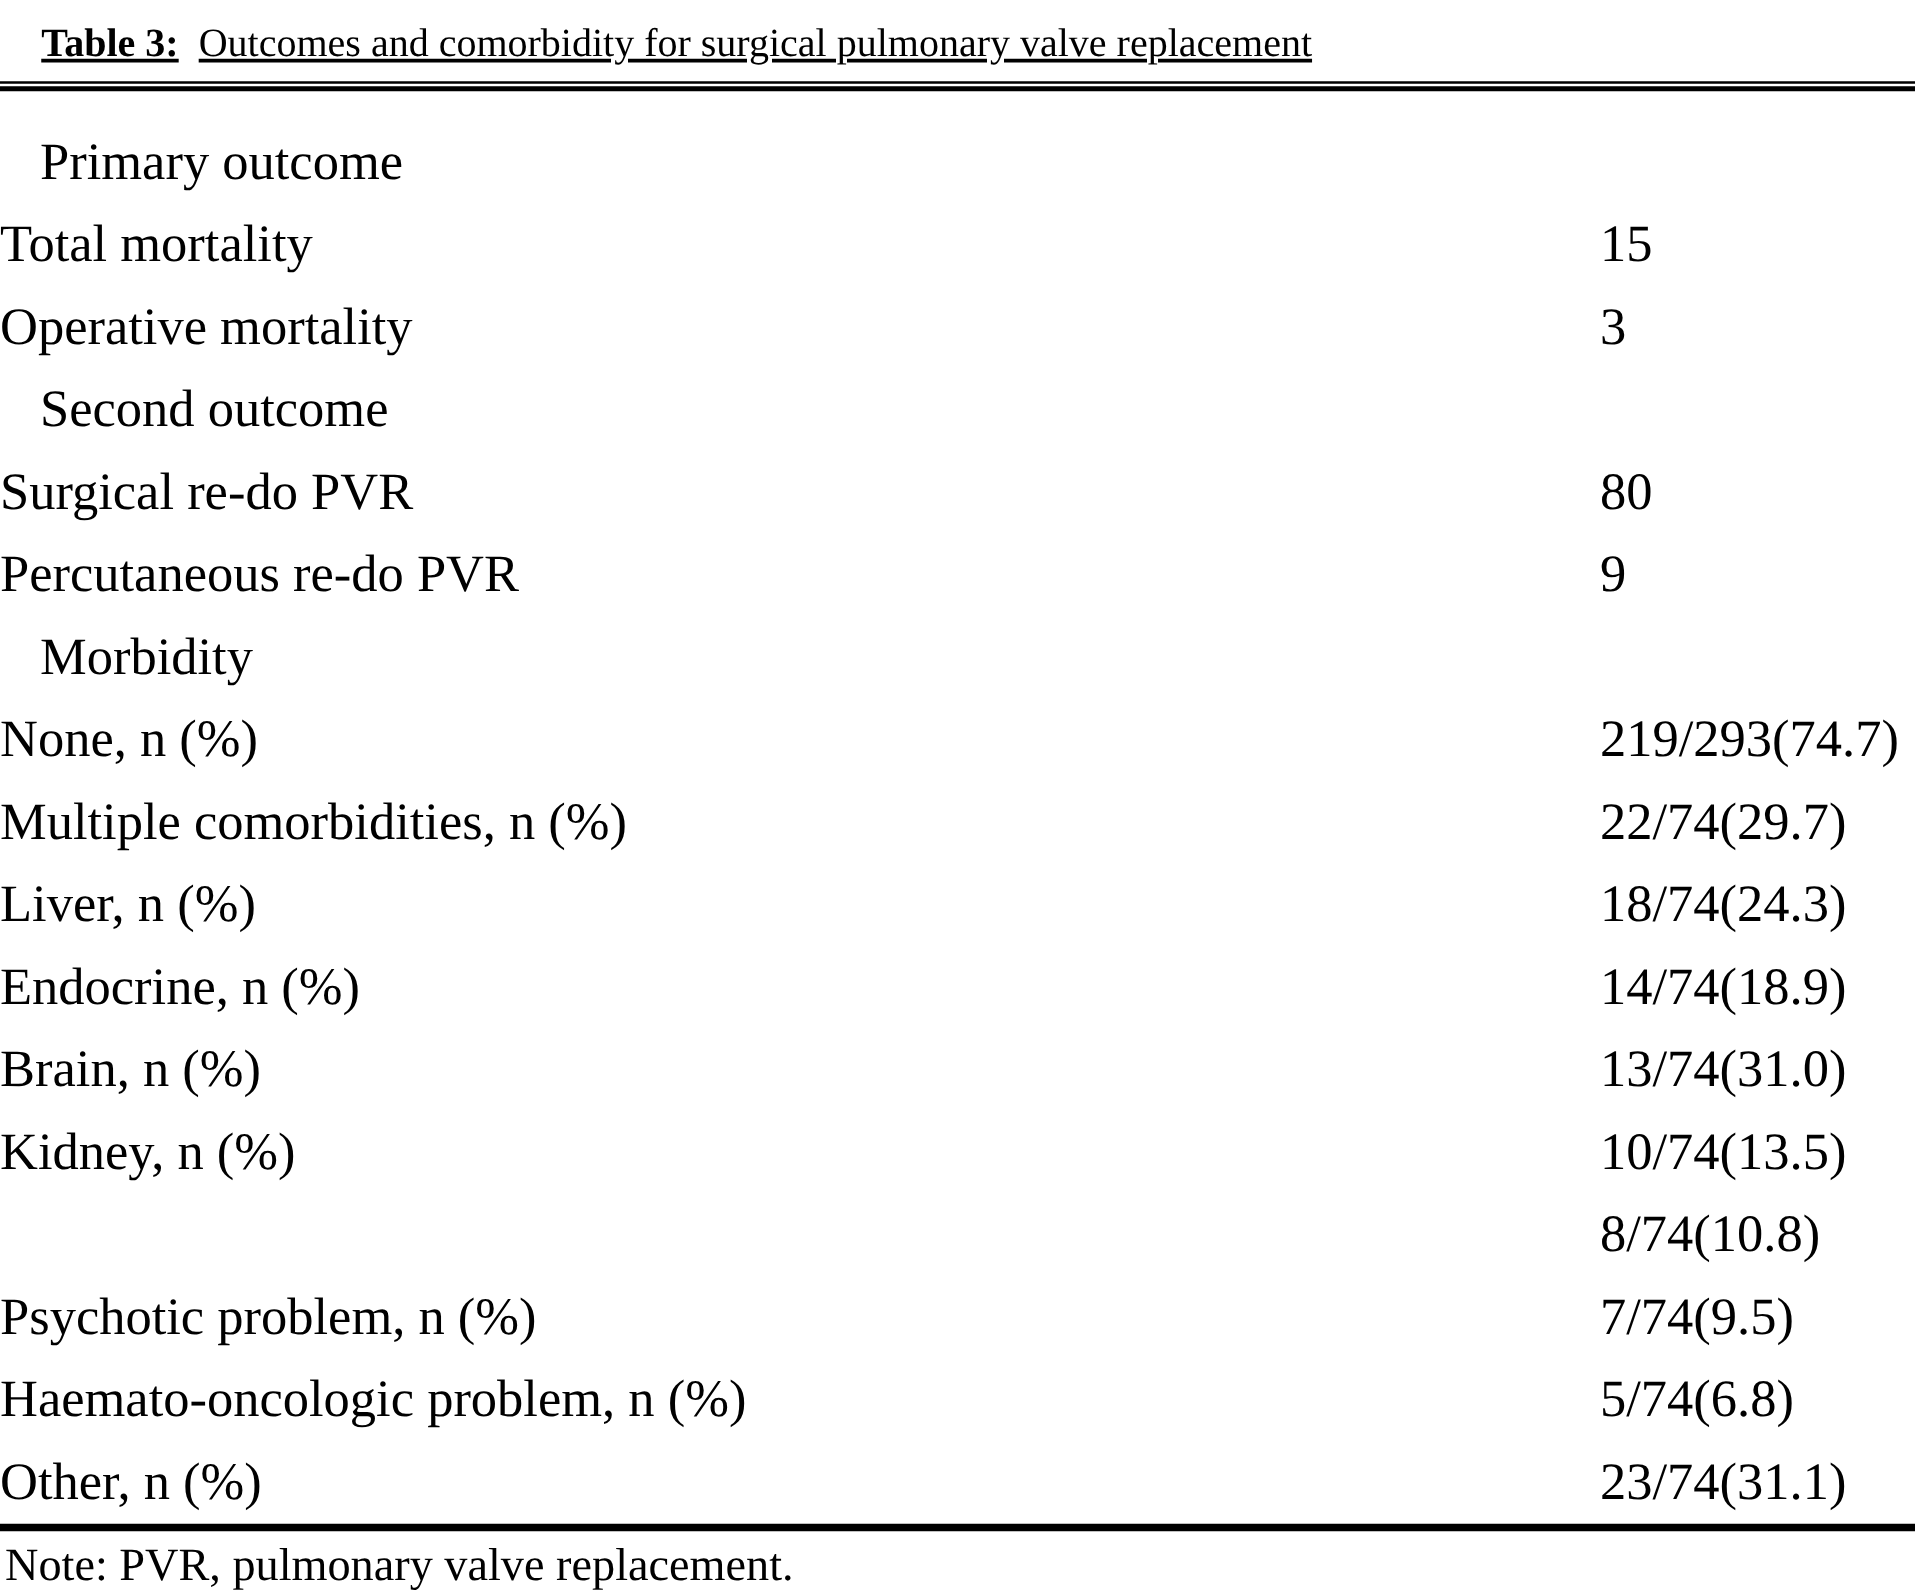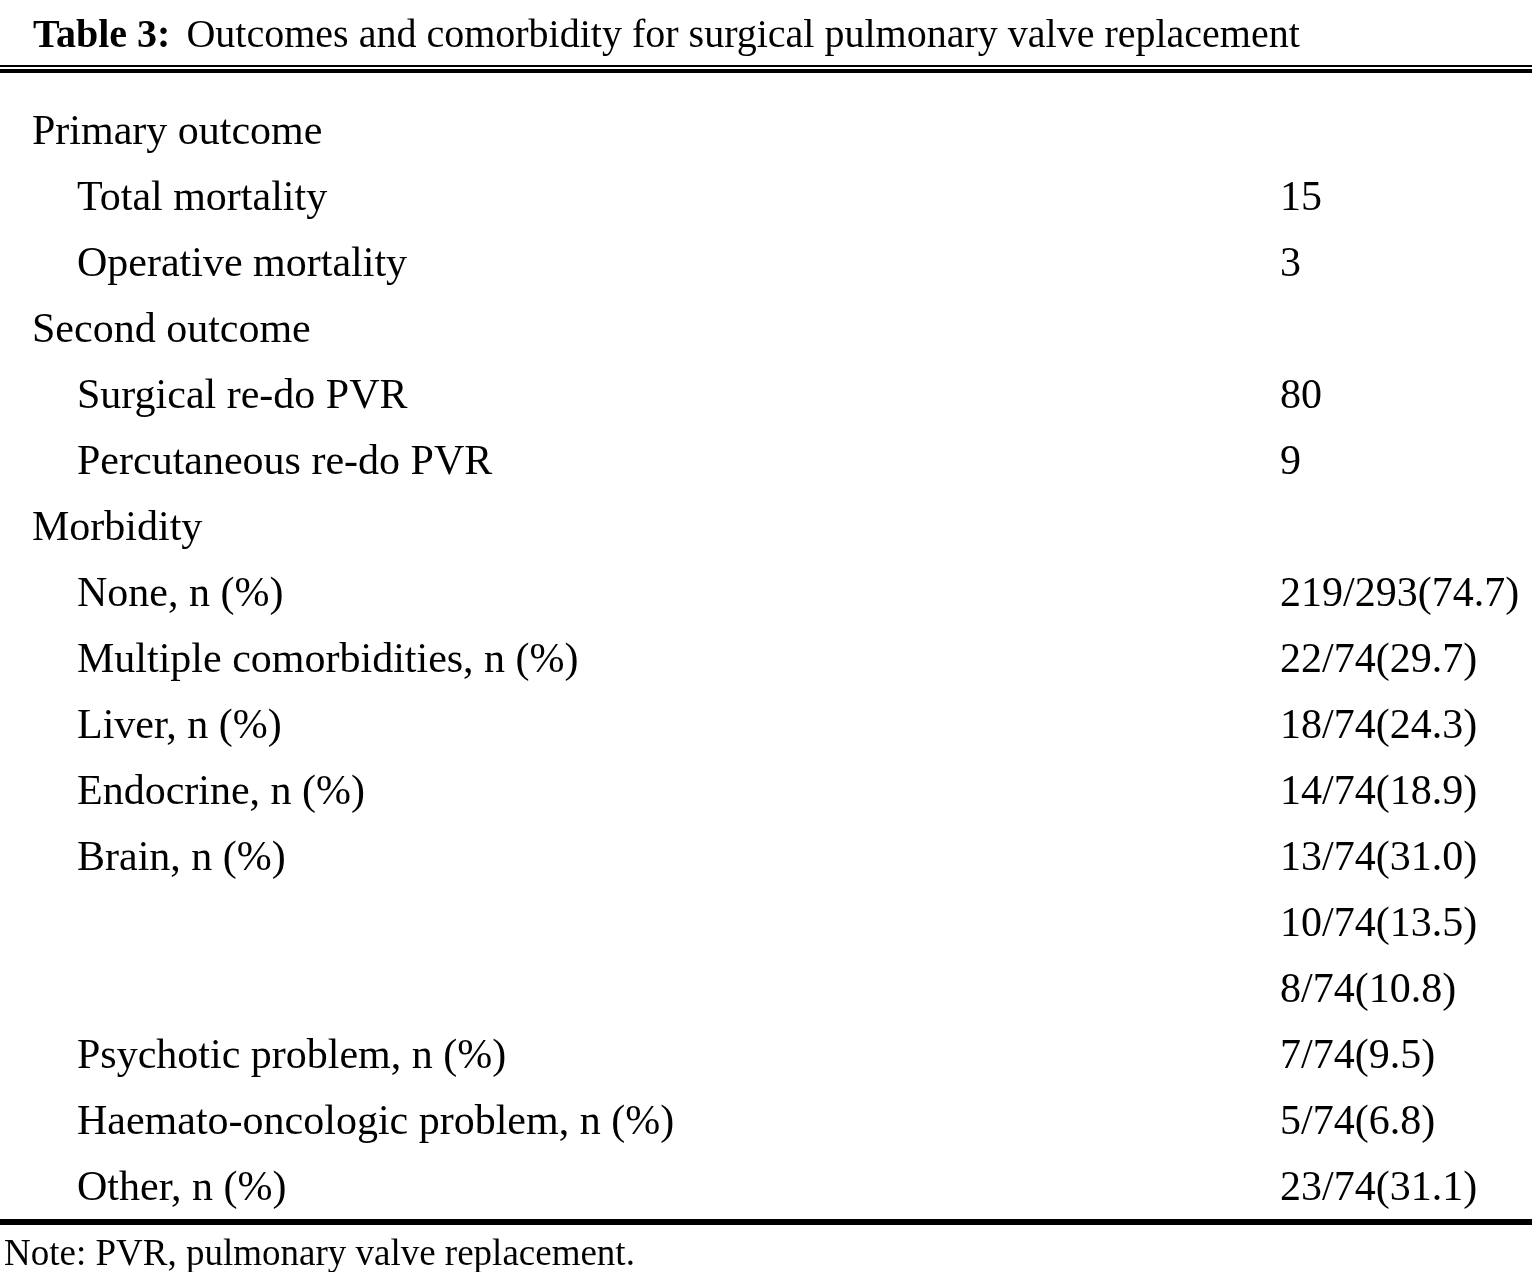--- a/index.html
+++ b/index.html
@@ -16,23 +16,24 @@
     -webkit-font-smoothing: antialiased;
   }
   .page {
     position: relative;
     width: 1532px;
     height: 1272px;
   }
   
   .caption {
     padding: 8px 0 0 33px;
-    font-size: 40px;
+    font-size: 32px;
     line-height: 52px;
     white-space: nowrap;
+    text-decoration: underline;
   }
   .caption .caption-label {
     font-weight: bold;
     margin-right: 16px;
   }
   
   .rule-top {
     margin-top: 5px;
     height: 8px;
     box-sizing: border-box;
@@ -54,21 +55,21 @@
   }
   .row {
     position: relative;
     height: 66px;
     line-height: 66px;
     font-size: 42px;
     white-space: nowrap;
   }
   .row .label { display: inline-block; }
   .row.section .label { padding-left: 32px; }
-  .row.item    .label { padding-left: 77px; }
+  .row.item    .label { }
   .row .value {
     position: absolute;
     left: 1280px;
     top: 0;
   }
   
   .note {
     padding: 8px 0 16px 4px;
     font-size: 37px;
     line-height: 40px;
@@ -140,20 +141,21 @@
     <span class="label">Endocrine, n (%)</span>
     <span class="value">14/74(18.9)</span>
   </div>
 
   <div class="row item">
     <span class="label">Brain, n (%)</span>
     <span class="value">13/74(31.0)</span>
   </div>
 
   <div class="row item">
+    <span class="label">Kidney, n (%)</span>
     <span class="value">10/74(13.5)</span>
   </div>
 
   <div class="row item">
     <span class="value">8/74(10.8)</span>
   </div>
 
   <div class="row item">
     <span class="label">Psychotic problem, n (%)</span>
     <span class="value">7/74(9.5)</span>

